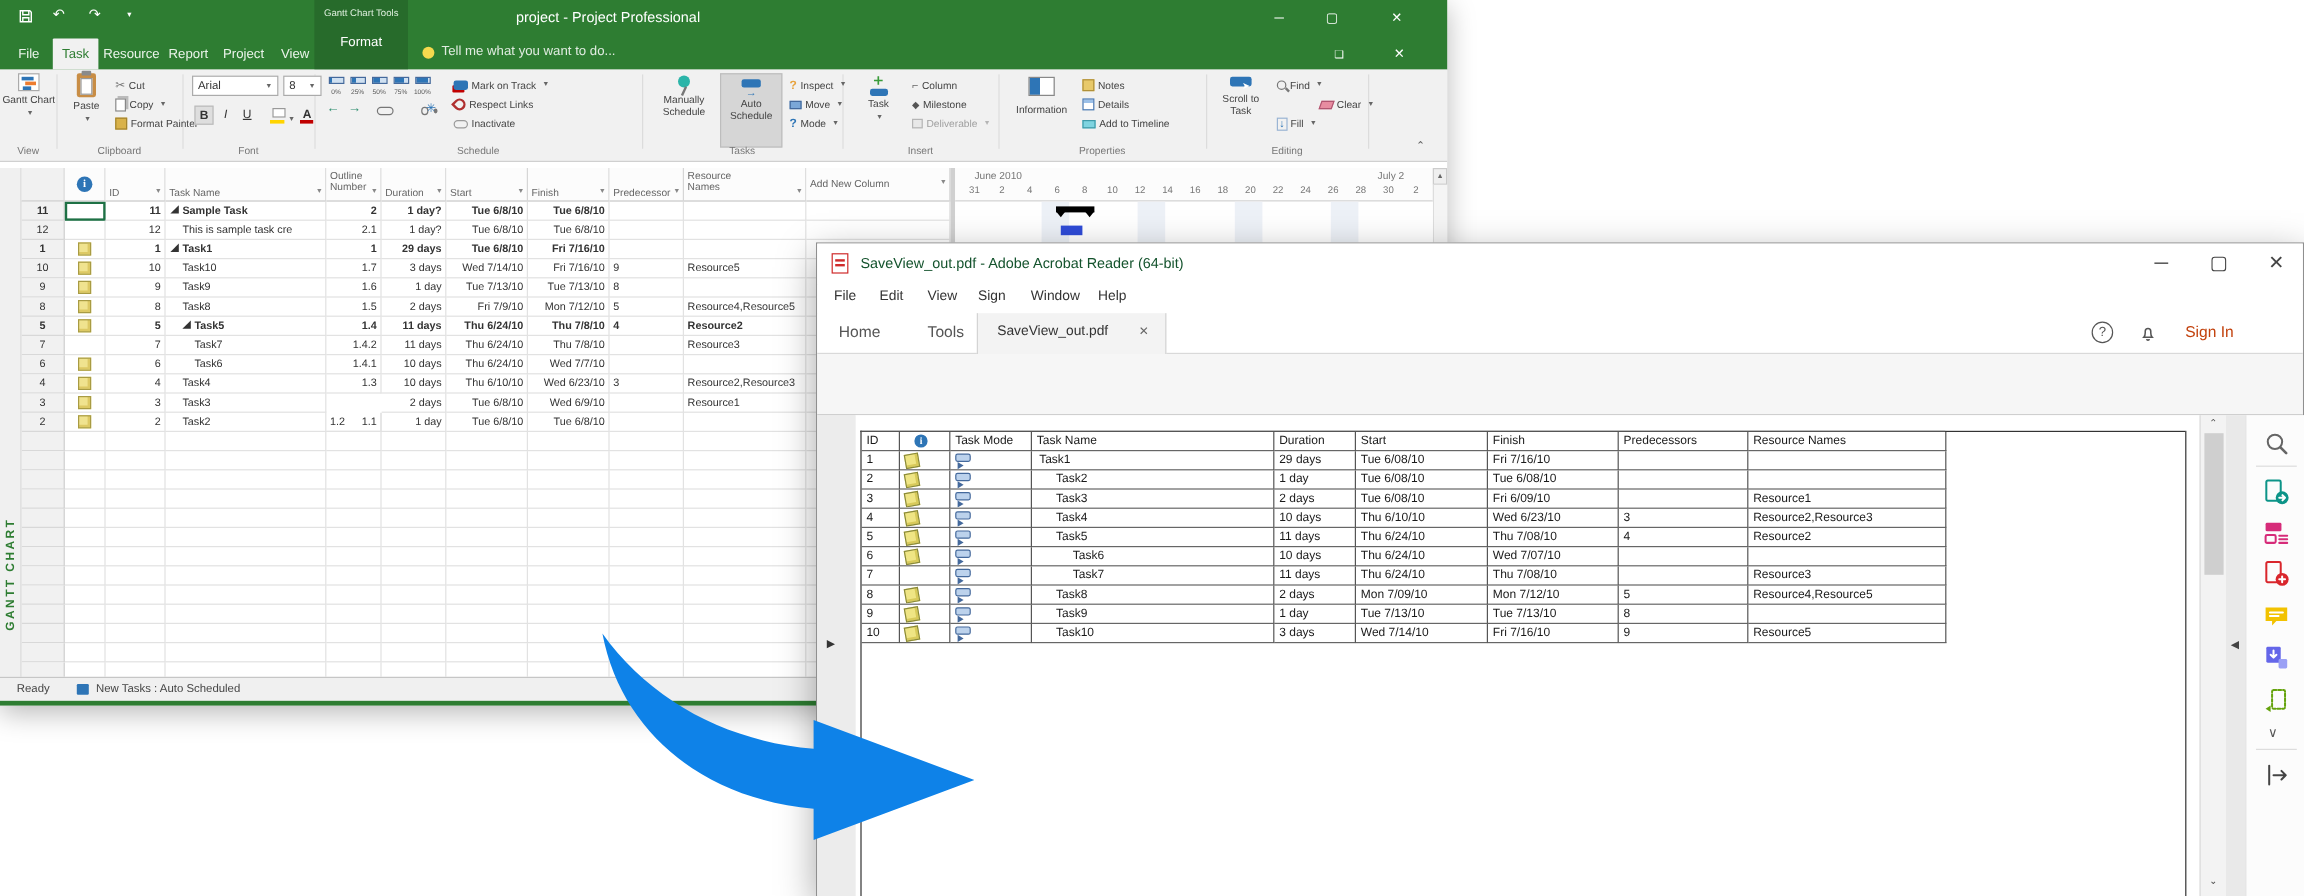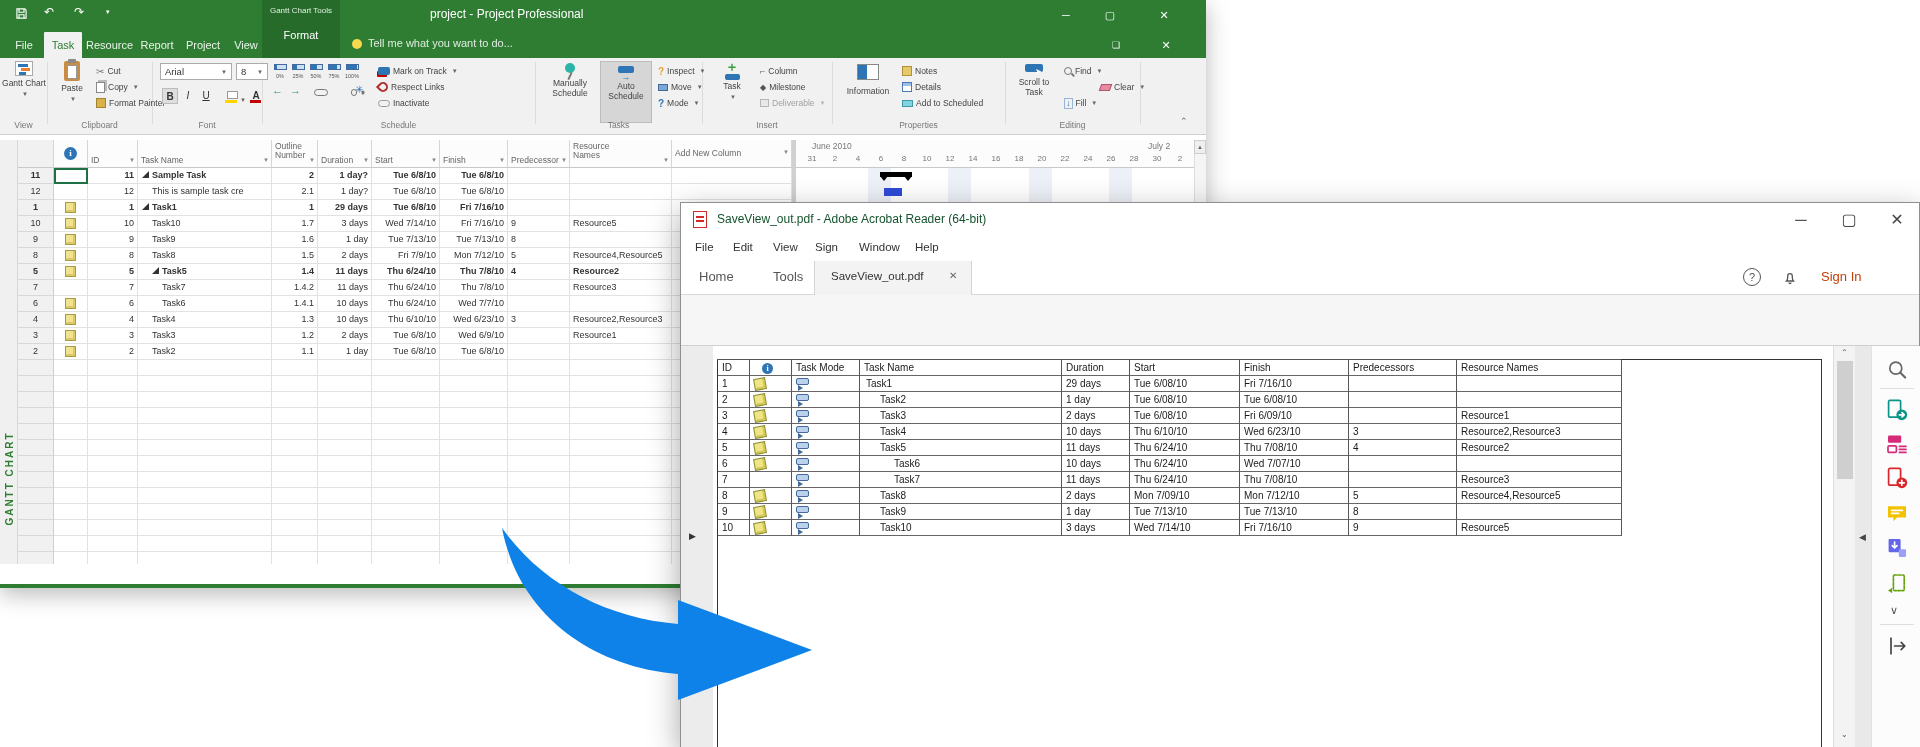--- a/index.html
+++ b/index.html
@@ -260,21 +260,21 @@
       <div class="mb" style="left:902px;top:6px">
         <span class="ic" style="width:10px;height:10px;background:#e8c96a;border:1px solid #b09038"></span>
         <span>Notes</span>
         </div>
       <div class="mb" style="left:902px;top:22px">
         <span class="ic" style="width:10px;height:10px;border:1px solid #4a7ab5;background:linear-gradient(#9cc0e8 0 3px,#fff 3px)"></span>
         <span>Details</span>
         </div>
       <div class="mb" style="left:902px;top:38px">
         <span class="ic" style="width:11px;height:7px;background:#7fd4e0;border:1px solid #3f9aa8"></span>
-        <span>Add to Scheduled</span>
+        <span>Add to Timeline</span>
         </div>
       <div class="glabel" style="left:832px;width:173px">Properties</div>
 
       
       <div class="bigb" style="left:1010px;width:48px">
         <span class="ic" style="width:18px;height:8px;background:#2e75b6;border-radius:2px;margin-top:3px">
           <span class="abs" style="left:10px;top:3px;color:#fff;font-size:8px">➤</span></span>
         <div style="margin-top:3px">Scroll to Task</div>
       </div>
       <div class="mb" style="left:1064px;top:6px">
@@ -474,21 +474,21 @@
           <div class="gcell" style="left: 422px; top: 0px; width: 68px; height: 16px; text-align: right;">Wed 6/23/10</div>
           <div class="gcell" style="left: 490px; top: 0px; width: 62px; height: 16px; text-align: left;">3</div>
           <div class="gcell" style="left: 552px; top: 0px; width: 102px; height: 16px; text-align: left;">Resource2,Resource3</div>
           <div class="gcell" style="left: 654px; top: 0px; width: 120px; height: 16px; text-align: left;"></div>
         </div>
         <div style="position: absolute; left: 0px; top: 160px; width: 774px; height: 16px;">
           <div class="gcell numcell" style="left: 0px; top: 0px; width: 36px; height: 16px; text-align: center;">3</div>
           <div class="gcell" style="left: 36px; top: 0px; width: 34px; height: 16px; text-align: center;"><span class="i-note"></span></div>
           <div class="gcell" style="left: 70px; top: 0px; width: 50px; height: 16px; text-align: right;">3</div>
           <div class="gcell" style="left: 120px; top: 0px; width: 134px; height: 16px; text-align: left; padding-left: 14px;">Task3</div>
-          <div class="gcell" style="left: 254px; top: 0px; width: 46px; height: 16px; text-align: right;">1.2</div>
+          <div class="gcell" style="left: 254px; top: 16px; width: 46px; height: 16px; text-align: left;">1.2</div>
           <div class="gcell" style="left: 300px; top: 0px; width: 54px; height: 16px; text-align: right;">2 days</div>
           <div class="gcell" style="left: 354px; top: 0px; width: 68px; height: 16px; text-align: right;">Tue 6/8/10</div>
           <div class="gcell" style="left: 422px; top: 0px; width: 68px; height: 16px; text-align: right;">Wed 6/9/10</div>
           <div class="gcell" style="left: 490px; top: 0px; width: 62px; height: 16px; text-align: left;"></div>
           <div class="gcell" style="left: 552px; top: 0px; width: 102px; height: 16px; text-align: left;">Resource1</div>
           <div class="gcell" style="left: 654px; top: 0px; width: 120px; height: 16px; text-align: left;"></div>
         </div>
         <div style="position: absolute; left: 0px; top: 176px; width: 774px; height: 16px;">
           <div class="gcell numcell" style="left: 0px; top: 0px; width: 36px; height: 16px; text-align: center;">2</div>
           <div class="gcell" style="left: 36px; top: 0px; width: 34px; height: 16px; text-align: center;"><span class="i-note"></span></div>
@@ -705,20 +705,25 @@
 
     <div class="abs" style="left:796px;top:168px;width:398px;height:396px;background:#fff;overflow:hidden">
       <div class="band" style="left:72px"></div>
       <div class="band" style="left:152px"></div>
       <div class="band" style="left:233px"></div>
       <div class="band" style="left:313px"></div>
       <div class="sumbar" style="left:84px;top:4px;width:32px"></div>
       <div class="abs" style="left:88px;top:20px;width:18px;height:8px;background:#2f4bd7"></div>
     </div>
 
+    <div class="statusbar">
+      <span class="abs" style="left:14px;top:4px">Ready</span>
+      <span class="abs ic" style="left:64px;top:5px;width:10px;height:9px;background:#2e75b6;border-radius:1px"></span>
+      <span class="abs" style="left:80px;top:4px">New Tasks : Auto Scheduled</span>
+    </div>
     <div class="abs" style="left:0;top:584px;width:100%;height:4px;background:#2e7d32"></div>
   </div>
 
   <div id="awin" class="abs">
 
     <div class="abs" style="left:0;top:0;width:100%;height:34px;background:#fff">
       <span class="abs ic" style="left:12px;top:8px;width:14px;height:17px;border:1px solid #cf2b2b;background:#fff">
         <span class="abs" style="left:2px;top:4px;width:8px;height:2px;background:#cf2b2b"></span>
         <span class="abs" style="left:2px;top:8px;width:8px;height:2px;background:#cf2b2b"></span></span>
       <span class="abs" style="left:36px;top:9px;font-size:12px;color:#14532d">SaveView_out.pdf - Adobe Acrobat Reader (64-bit)</span>

